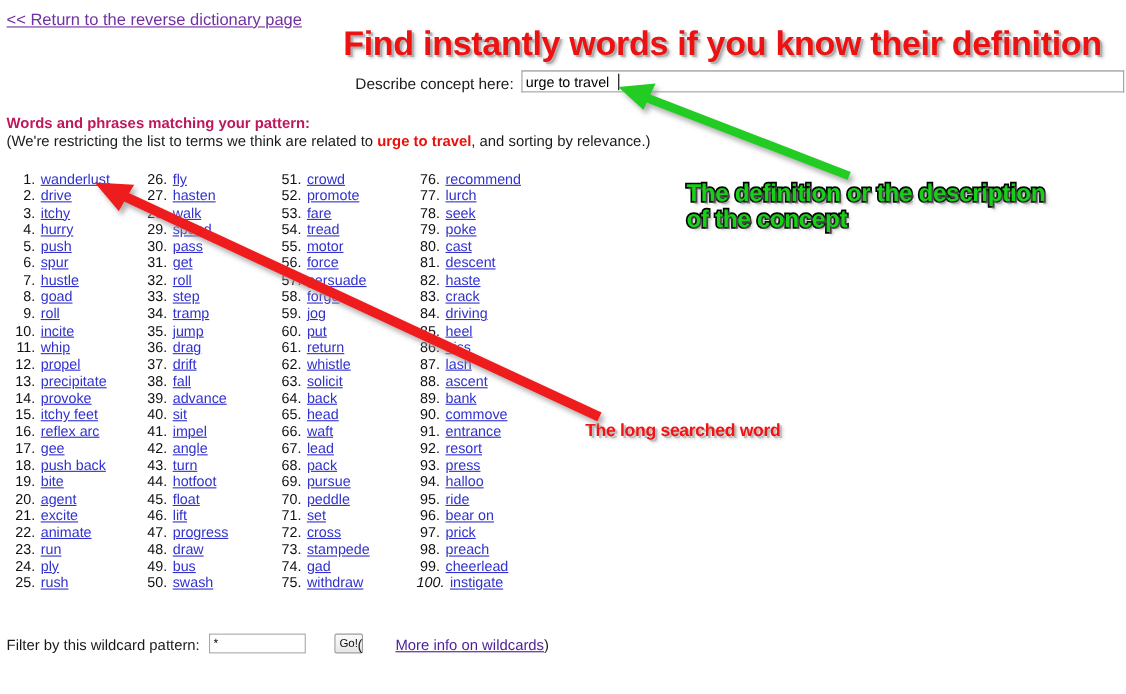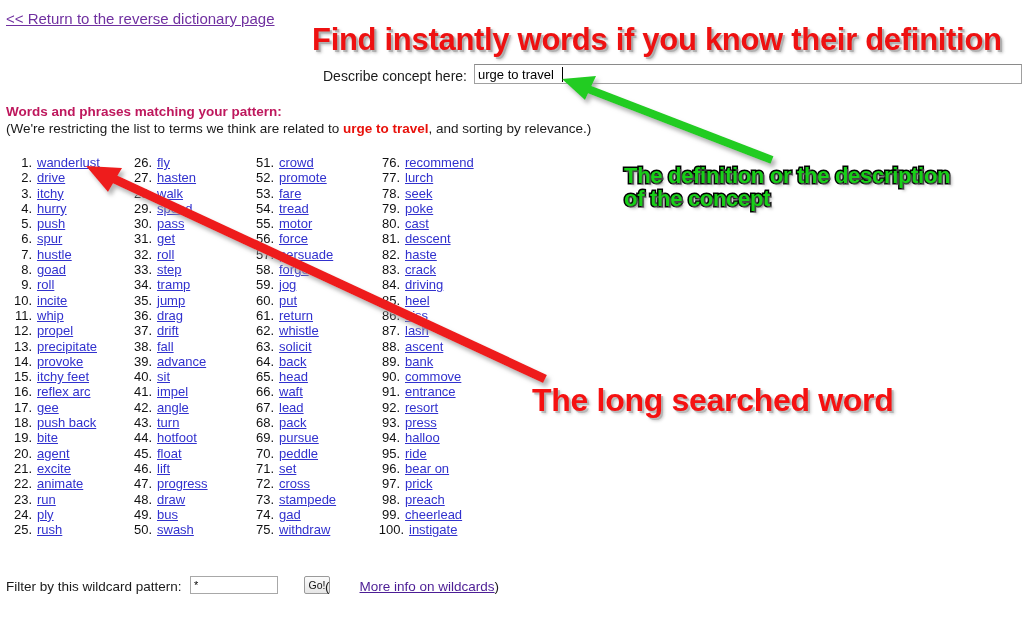--- a/index.html
+++ b/index.html
@@ -57,21 +57,21 @@
     color: #18D018;
     -webkit-text-stroke: 3px #000000;
     paint-order: stroke fill;
     text-shadow:
       2px 2px 0 rgba(120,120,120,0.45),
       3px 3px 3px rgba(110,110,110,0.4);
   }
   #searched-word-annotation {
     left: 532px;
     top: 372px;
-    font-size: 32px;
+    font-size: 16px;
     color: #F51111;
     -webkit-text-stroke: 3px #ffffff;
     paint-order: stroke fill;
     text-shadow:
       2px 2px 0 rgba(150,150,150,0.5),
       3px 3px 3px rgba(130,130,130,0.4);
   }
 
   
   #describe-row {
@@ -157,21 +157,21 @@
     white-space: nowrap;
     font-size: 13px;
   }
   .word-num {
     display: inline-block;
     width: 26px;
     text-align: right;
     color: #111;
     font-size: 13px;
   }
-  .word-num.wide { width: 30px; }
+  .word-num.wide { width: 30px; font-style: italic; }
   .word-link {
     color: #3131CE;
     text-decoration: underline;
     margin-left: 5px;
     cursor: pointer;
     font-size: 13px;
   }
 
   
   #filter-row {

